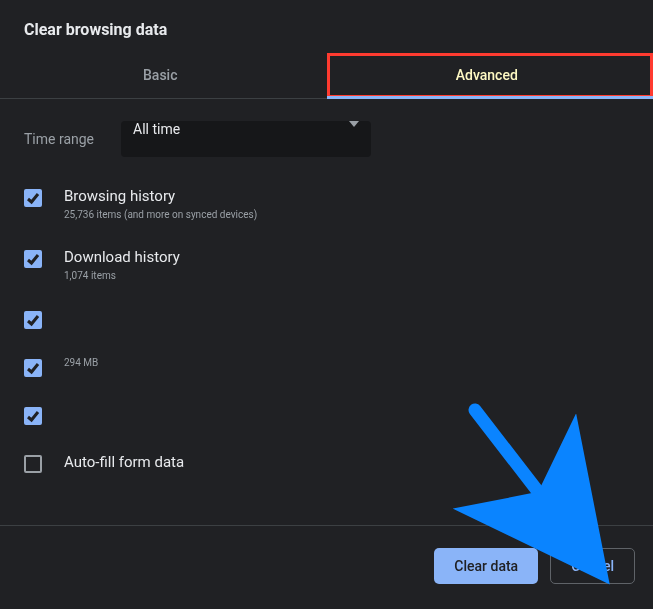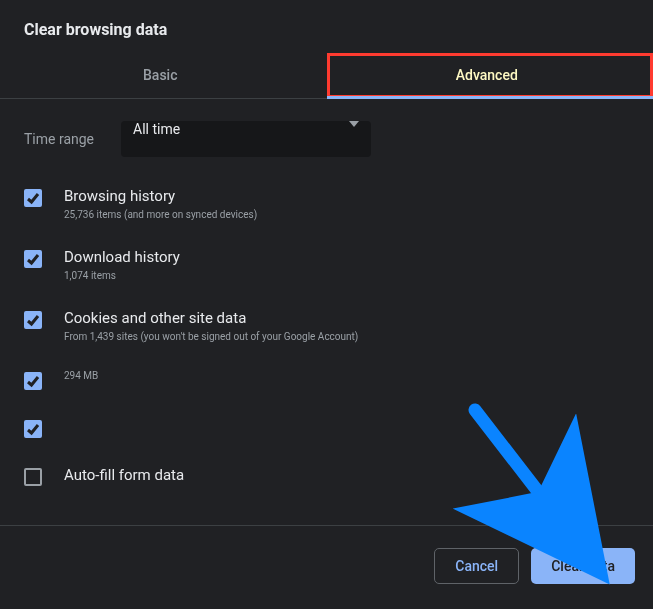--- a/index.html
+++ b/index.html
@@ -147,24 +147,20 @@
       <span class="item-sub">1,074 items</span>
     </div>
   </div>
 
   <div class="item">
     <div class="cb">
         <svg viewBox="0 0 14 14">
           <polyline points="2,8 5.5,11 12,3"></polyline>
         </svg>
       </div>
-    <div class="item-text">
-      <span class="item-title">Cookies and other site data</span>
-      <span class="item-sub">From 1,439 sites (you won't be signed out of your Google Account)</span>
-    </div>
   </div>
 
   <div class="item">
     <div class="cb">
         <svg viewBox="0 0 14 14">
           <polyline points="2,8 5.5,11 12,3"></polyline>
         </svg>
       </div>
     <div class="item-text">
       <span class="item-sub">294 MB</span>
@@ -184,22 +180,22 @@
     <div class="item-text">
       <span class="item-title">Auto-fill form data</span>
     </div>
   </div>
 
 </div>
 
 <div class="fade"></div>
 
 <div class="footer">
+  <div class="btn primary">Clear data</div>
   <div class="btn secondary">Cancel</div>
-  <div class="btn primary">Clear data</div>
 </div>
 
 <svg class="arrow" viewBox="0 0 190 190">
   <defs>
     <marker id="ah" markerWidth="12" markerHeight="12" refX="7" refY="6" orient="auto">
       <path d="M0,0 L12,6 L0,12 L3,6 Z" fill="#0a84ff"></path>
     </marker>
   </defs>
   <line x1="35" y1="15" x2="130" y2="138" stroke="#0a84ff" stroke-width="13" stroke-linecap="round" marker-end="url(#ah)"></line>
 </svg>

